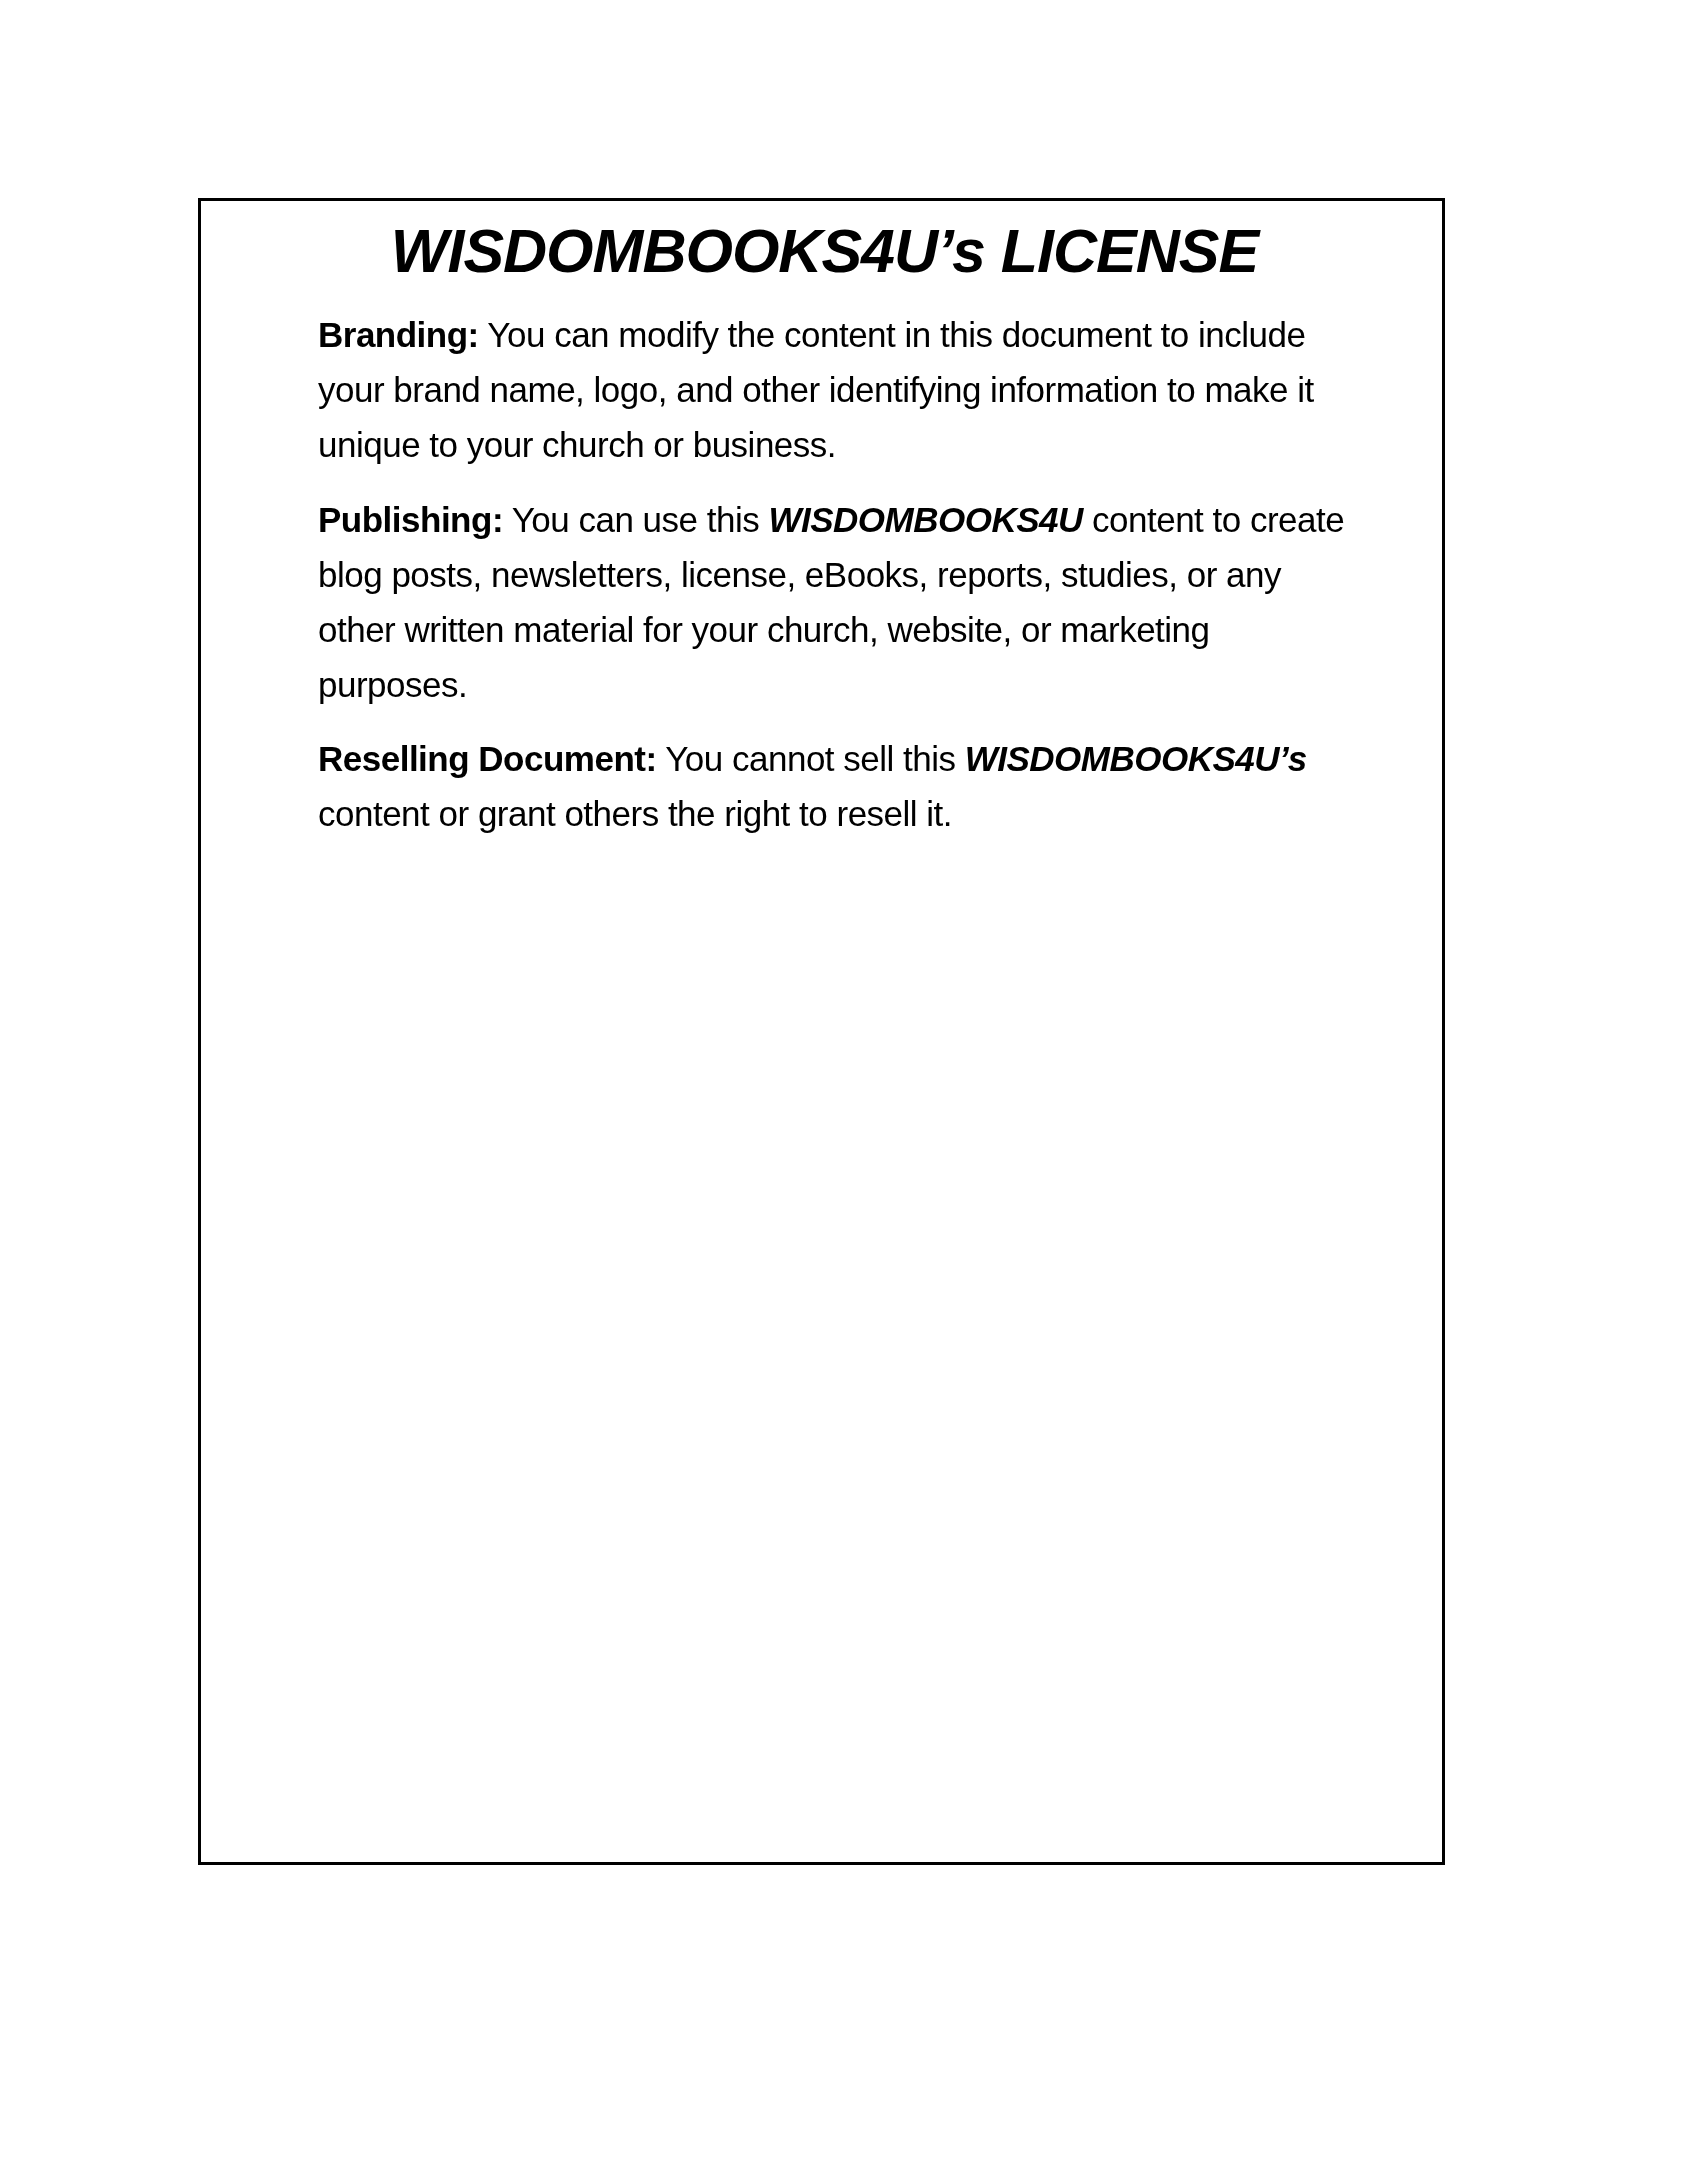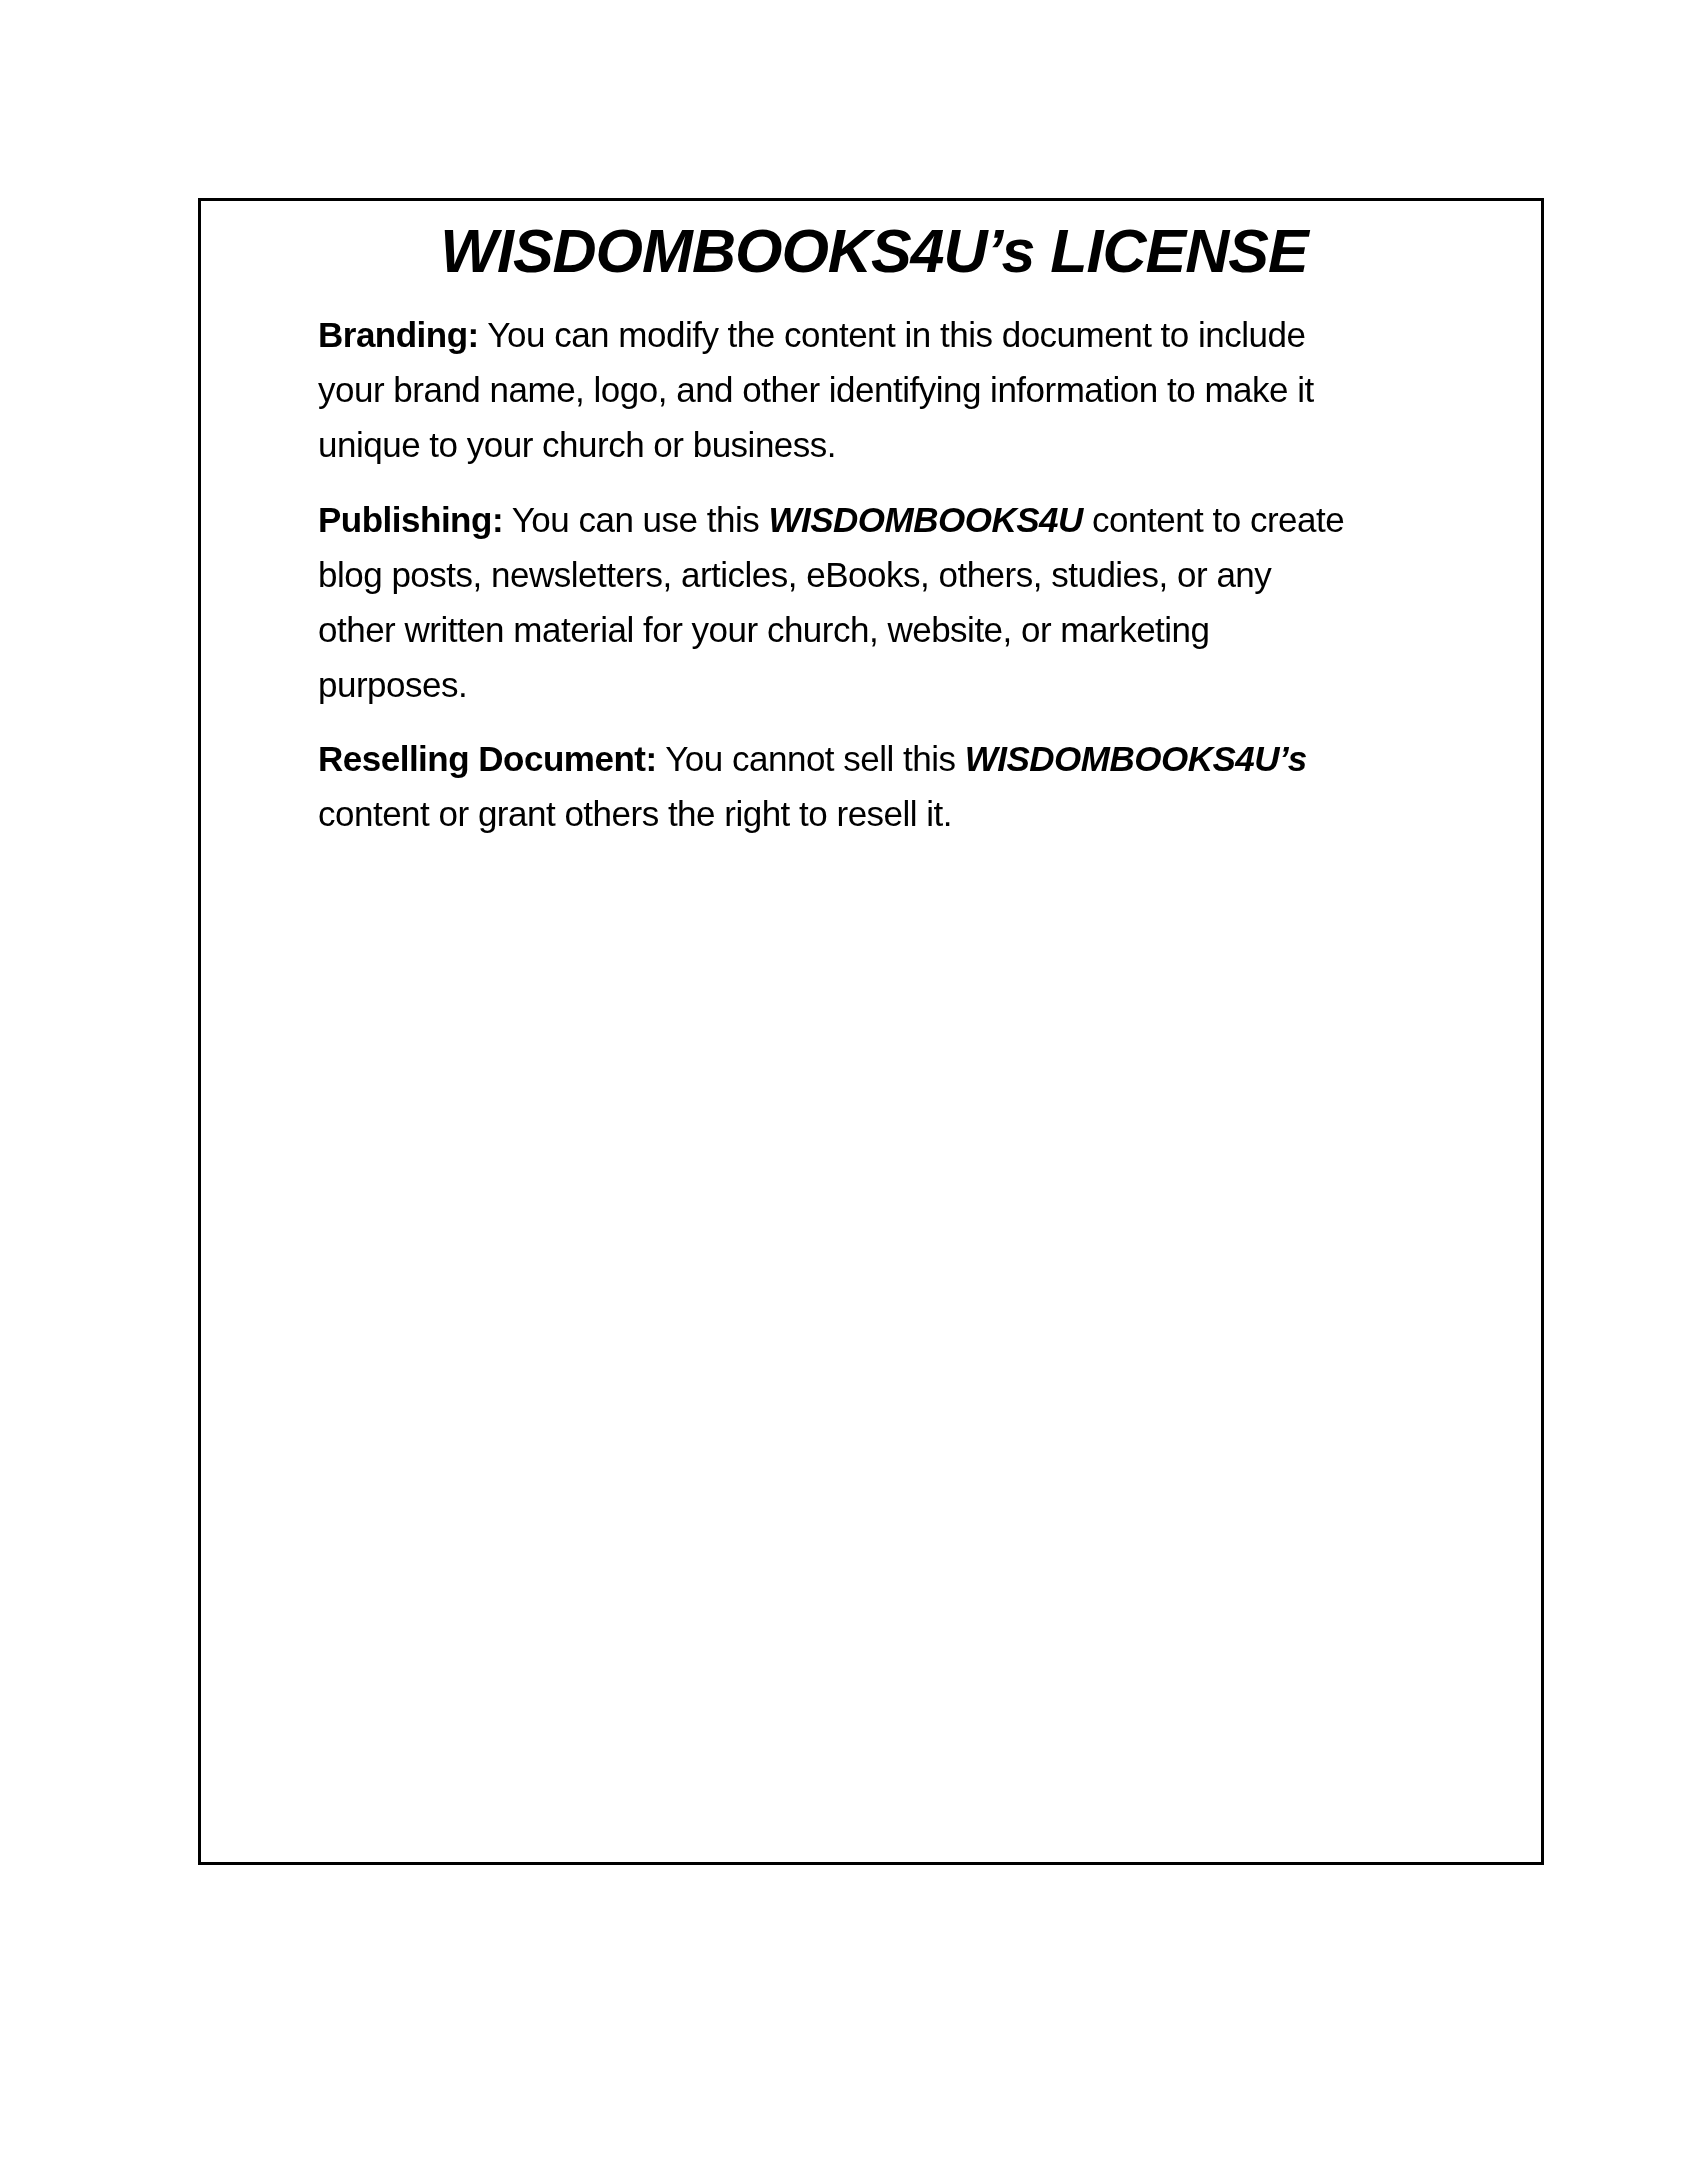--- a/index.html
+++ b/index.html
@@ -13,21 +13,21 @@
     height: 2178px;
     background: #ffffff;
     color: #000000;
     font-family: "Liberation Sans", sans-serif;
     overflow: hidden;
   }
   .box {
     position: absolute;
     left: 198px;
     top: 198px;
-    width: 1346px;
+    width: 1247px;
     height: 1667px;
     border: 3px solid #000000;
     box-sizing: border-box;
     padding: 14px 12px 0 18px;
   }
   .title {
     margin: 0;
     text-align: center;
     font-size: 61px;
     line-height: 73px;
@@ -62,21 +62,21 @@
     <h1 class="title">WISDOMBOOKS4U’s LICENSE</h1>
 
 
 
     <p class="para indent item-branding"><span class="b">Branding:</span><span> You can modify the content in this document to include
 your brand name, logo, and other identifying information to make it
 unique to your church or business.</span></p>
 
 
     <p class="para indent item-publishing"><span class="b">Publishing:</span><span> You can use this </span><span class="bi">WISDOMBOOKS4U</span><span> content to create
-blog posts, newsletters, articles, eBooks, others, studies, or any
+blog posts, newsletters, license, eBooks, reports, studies, or any
 other written material for your church, website, or marketing
 purposes.</span></p>
 
 
 
     <p class="para indent item-reselling"><span class="b">Reselling Document:</span><span> You cannot sell this </span><span class="bi">WISDOMBOOKS4U’s</span><span>
 content or grant others the right to resell it.</span></p>
   </div>
 </div>
 

